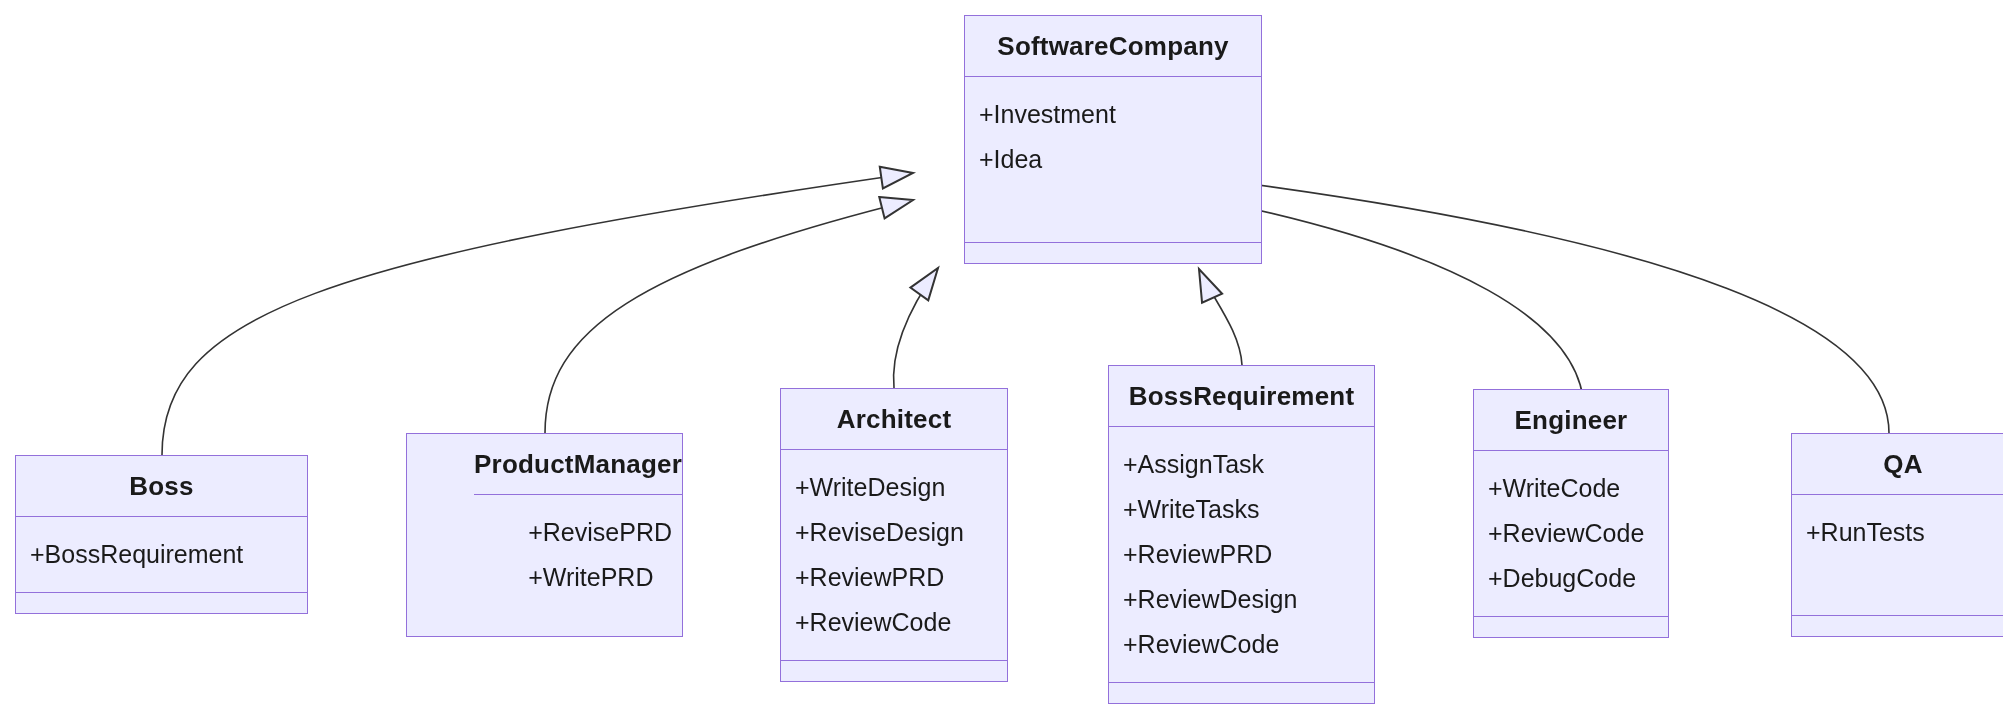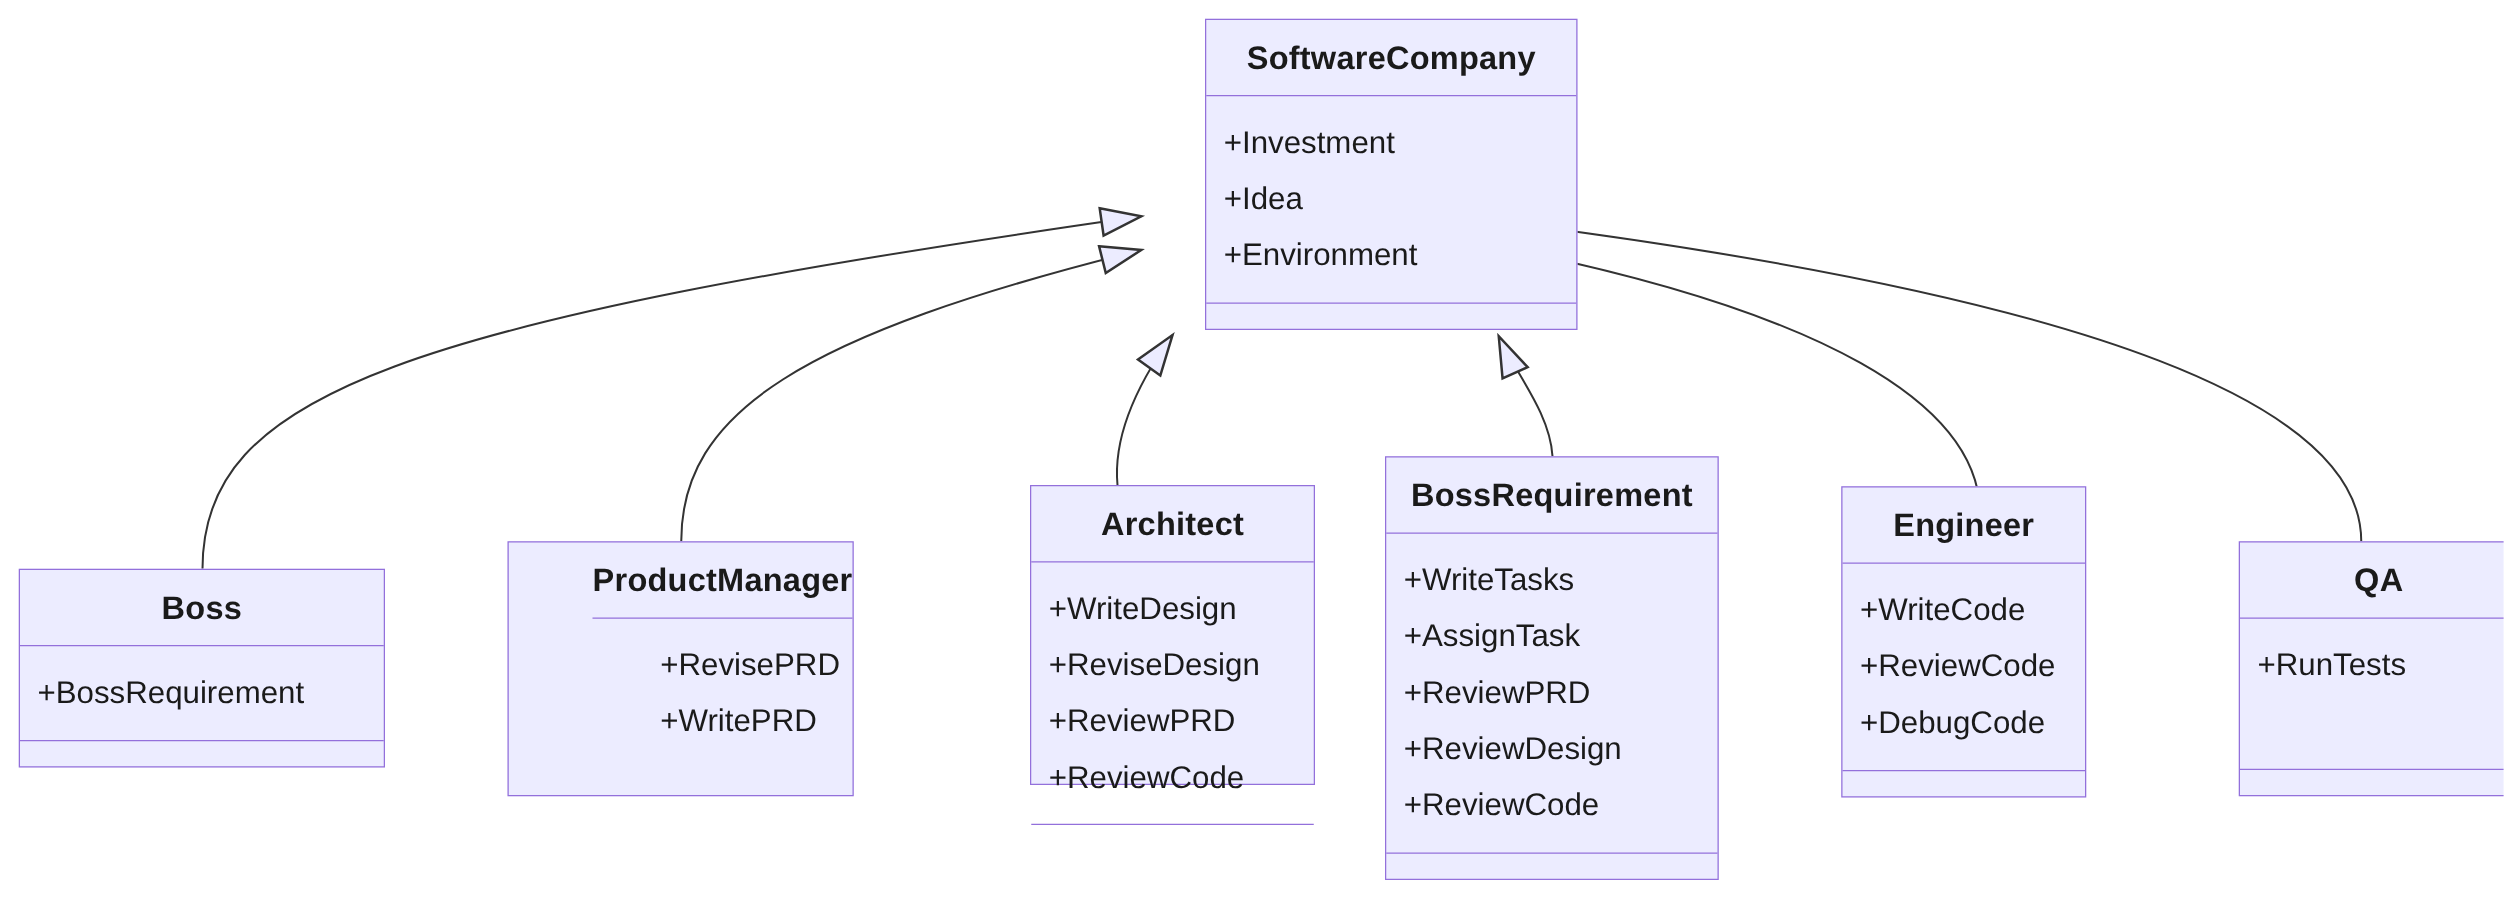--- a/index.html
+++ b/index.html
@@ -82,54 +82,53 @@
     <path class="edge" d="M1584,411 C1584,320 1450,250 1221,202" marker-end="url(#inherit-arrow)"></path>
     <path class="edge" d="M1889,433 C1889,325 1680,240 1221,180" marker-end="url(#inherit-arrow)"></path>
   </svg>
 
   <div id="nodes">
       <div class="class-box" style="left: 964px; top: 15px; width: 298px; height: 249px;">
     <div class="class-title">SoftwareCompany</div>
     <div class="class-members">
           <div class="member-row">+Investment</div>
           <div class="member-row">+Idea</div>
-          <div class="member-row">+Environment</div>
         </div>
     <div class="class-methods-empty"></div>
   </div>
       <div class="class-box" style="left: 15px; top: 455px; width: 293px; height: 159px;">
     <div class="class-title">Boss</div>
     <div class="class-members">
           <div class="member-row">+BossRequirement</div>
         </div>
     <div class="class-methods-empty"></div>
   </div>
       <div class="class-box" style="left: 406px; top: 433px; width: 277px; height: 204px; align-items: flex-end;">
     <div class="class-title">ProductManager</div>
     <div class="class-members">
           <div class="member-row">+RevisePRD</div>
           <div class="member-row">+WritePRD</div>
         </div>
     <div class="class-methods-empty"></div>
   </div>
-      <div class="class-box" style="left: 780px; top: 388px; width: 228px; height: 240px; margin-left: 44px;">
+      <div class="class-box" style="left: 780px; top: 388px; width: 228px; height: 294px;">
     <div class="class-title">Architect</div>
     <div class="class-members">
           <div class="member-row">+WriteDesign</div>
           <div class="member-row">+ReviseDesign</div>
           <div class="member-row">+ReviewPRD</div>
           <div class="member-row">+ReviewCode</div>
         </div>
     <div class="class-methods-empty"></div>
   </div>
       <div class="class-box" style="left: 1108px; top: 365px; width: 267px; height: 339px;">
     <div class="class-title">BossRequirement</div>
     <div class="class-members">
+          <div class="member-row">+AssignTask</div>
           <div class="member-row">+WriteTasks</div>
-          <div class="member-row">+AssignTask</div>
           <div class="member-row">+ReviewPRD</div>
           <div class="member-row">+ReviewDesign</div>
           <div class="member-row">+ReviewCode</div>
         </div>
     <div class="class-methods-empty"></div>
   </div>
       <div class="class-box" style="left: 1473px; top: 389px; width: 196px; height: 249px; justify-content: flex-end;">
     <div class="class-title">Engineer</div>
     <div class="class-members">
           <div class="member-row">+WriteCode</div>

